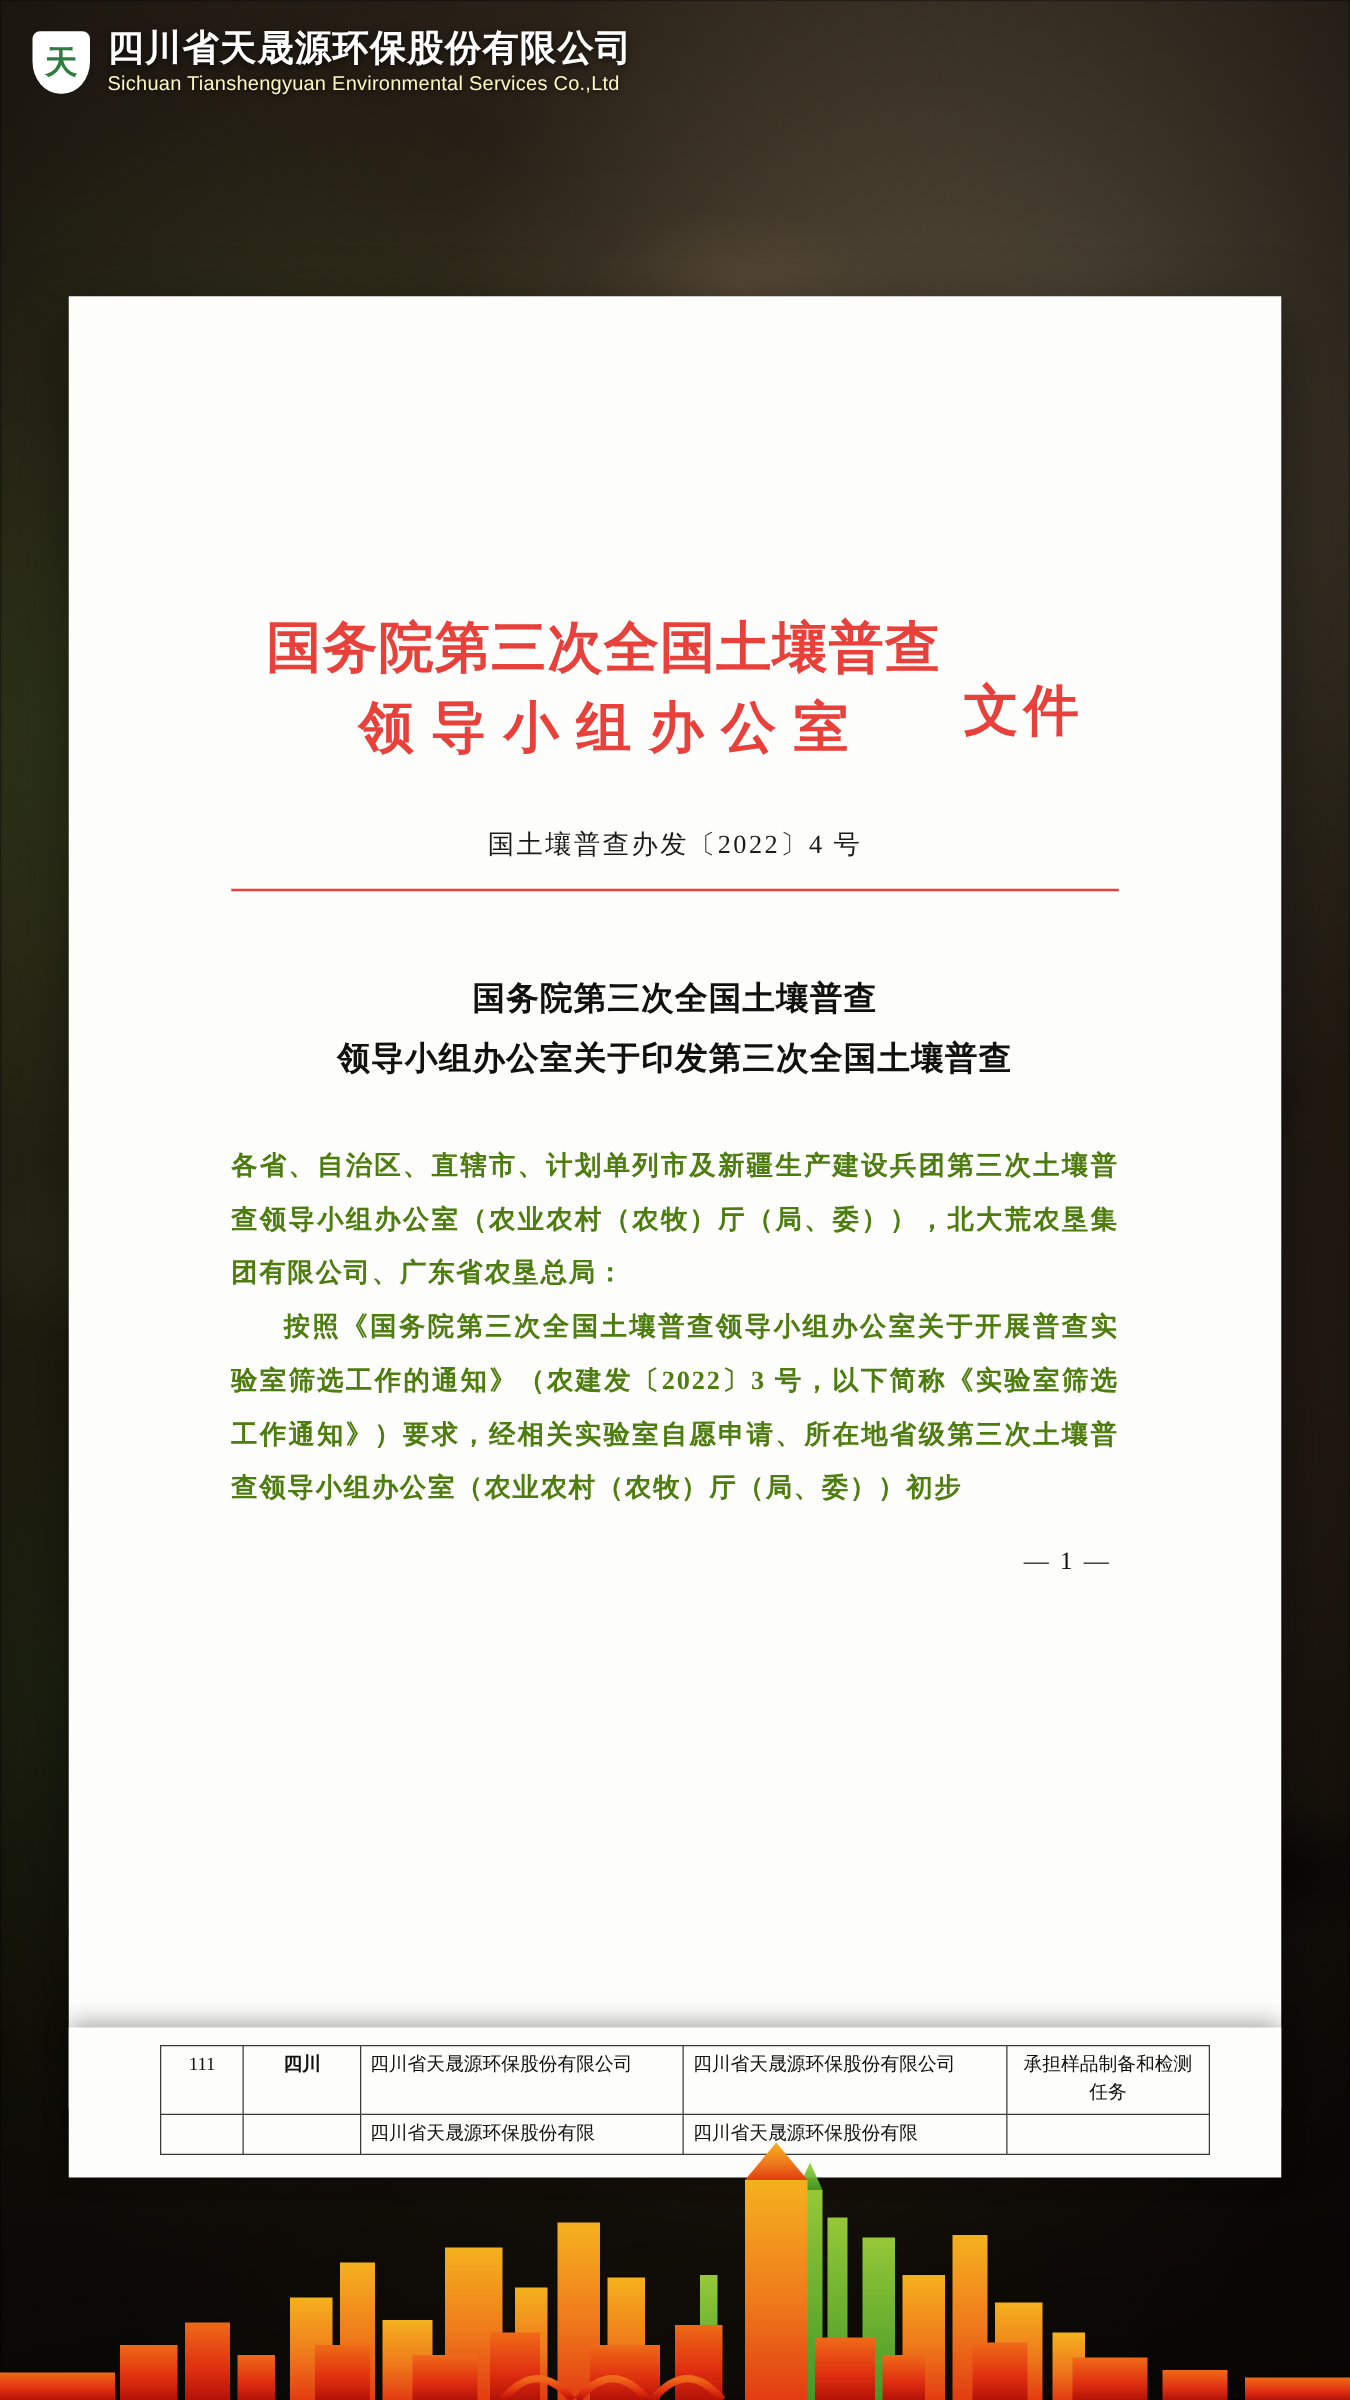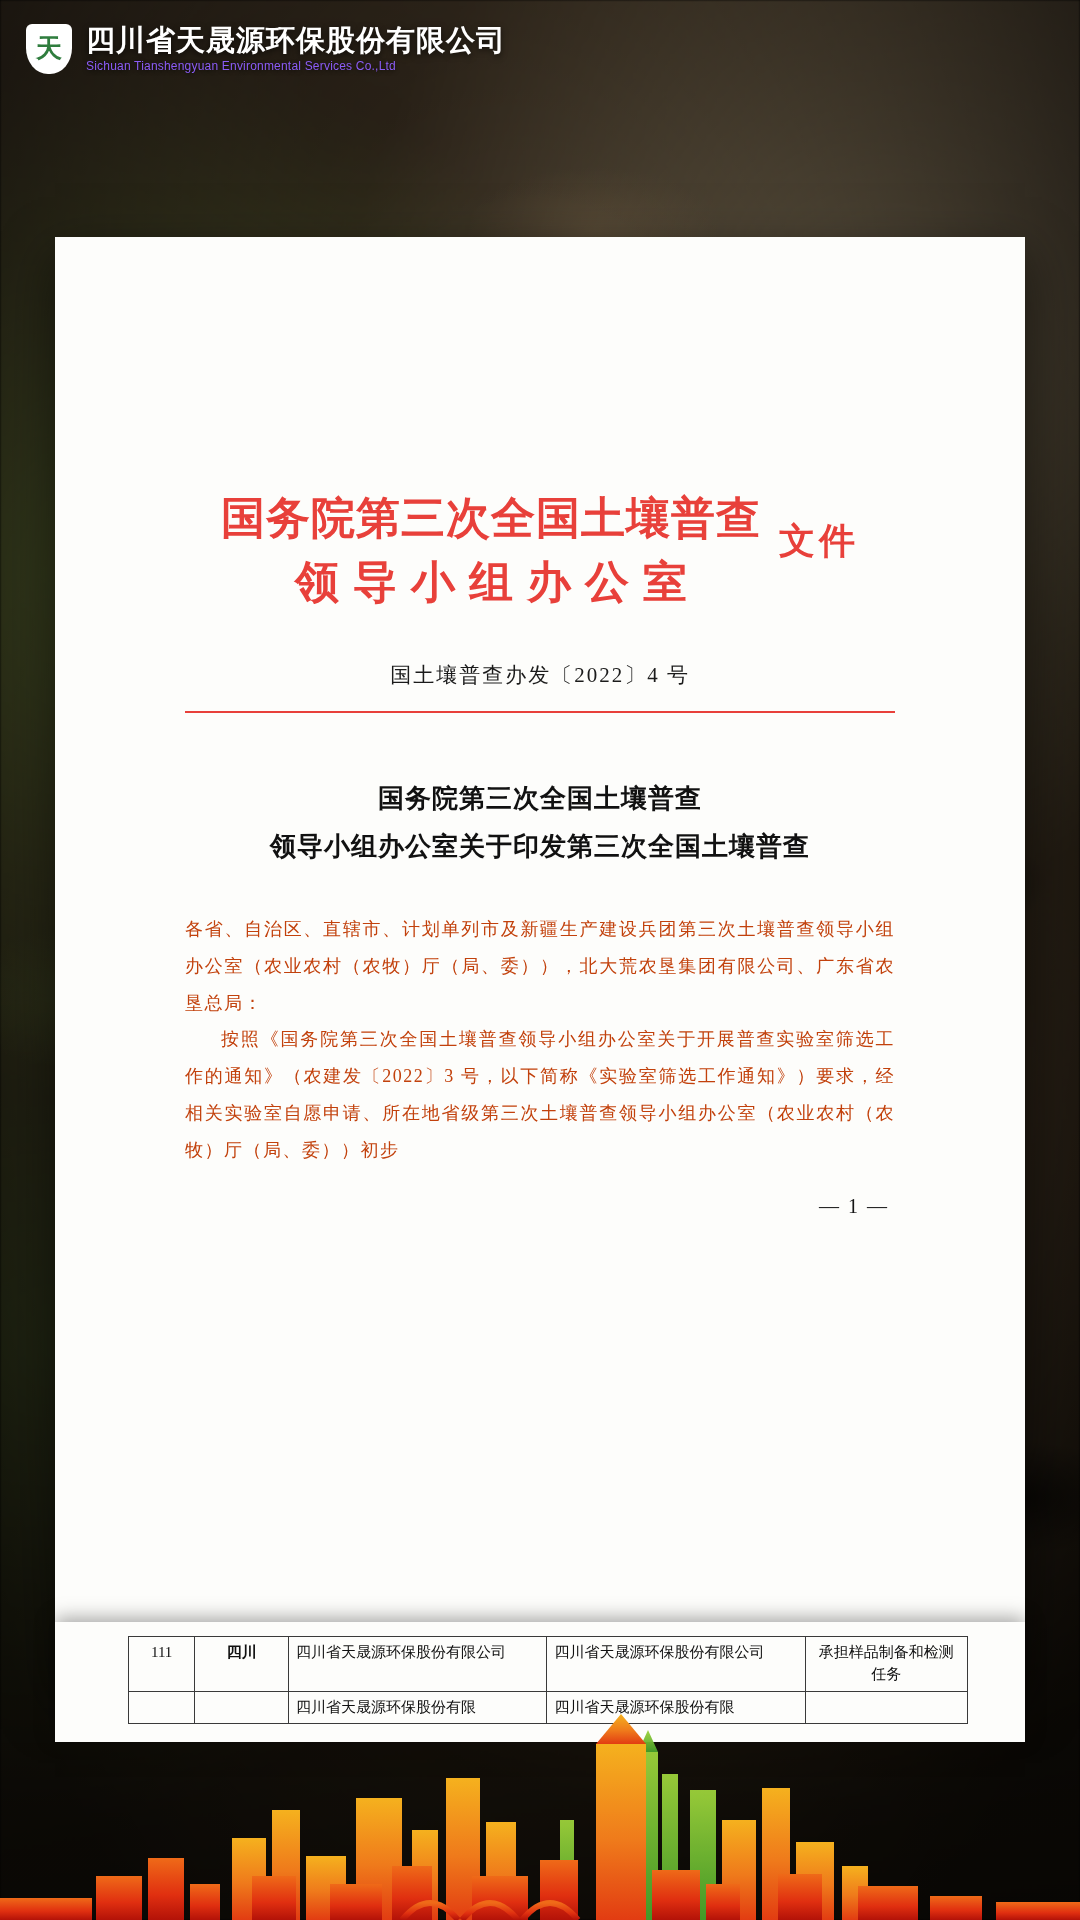--- a/index.html
+++ b/index.html
@@ -79,22 +79,22 @@
   .brand-text { display: flex; flex-direction: column; gap: 3px; }
   .brand-cn {
     color: #ffffff;
     font-size: 29px;
     font-weight: 700;
     letter-spacing: 1px;
     text-shadow: 0 2px 6px rgba(0,0,0,0.65);
     line-height: 1.1;
   }
   .brand-en {
-    color: #8b5cf6;
-    font-size: 12px;
+    color: #fef9c3;
+    font-size: 16px;
     letter-spacing: 0.2px;
     text-shadow: 0 1px 4px rgba(0,0,0,0.7);
     line-height: 1.1;
   }
 
   
   .doc {
     position: absolute;
     left: 50%;
     transform: translateX(-50%);
@@ -131,23 +131,23 @@
     letter-spacing: 1px;
   }
   .masthead-main .line2 {
     letter-spacing: 14px;
     padding-left: 14px;
   }
   .masthead-side {
     color: #e8403a;
     font-family: "Liberation Serif", serif;
     font-weight: 700;
-    font-size: 36px;
+    font-size: 44px;
     letter-spacing: 4px;
-    margin-top: 30px;
+    margin-top: 52px;
   }
 
   
   .doc-number {
     margin-top: 46px;
     text-align: center;
     font-family: "Liberation Serif", serif;
     font-size: 21px;
     color: #1b1b1b;
     letter-spacing: 2px;
@@ -167,25 +167,26 @@
     font-size: 26px;
     color: #111;
     line-height: 1.85;
     letter-spacing: 1px;
   }
 
   
   .doc-body {
     margin-top: 40px;
     font-family: "Liberation Serif", serif;
-    font-size: 18px;
-    color: #c2410c;
+    font-size: 21px;
+    color: #4d7c0f;
     line-height: 2.05;
     letter-spacing: 1.5px;
     text-align: justify;
+    font-weight: bold;
   }
   .doc-body p { margin: 0; }
   .doc-body p.indent { text-indent: 2em; }
 
   .page-no {
     margin-top: 26px;
     text-align: right;
     font-family: "Liberation Serif", serif;
     font-size: 20px;
     color: #141414;

